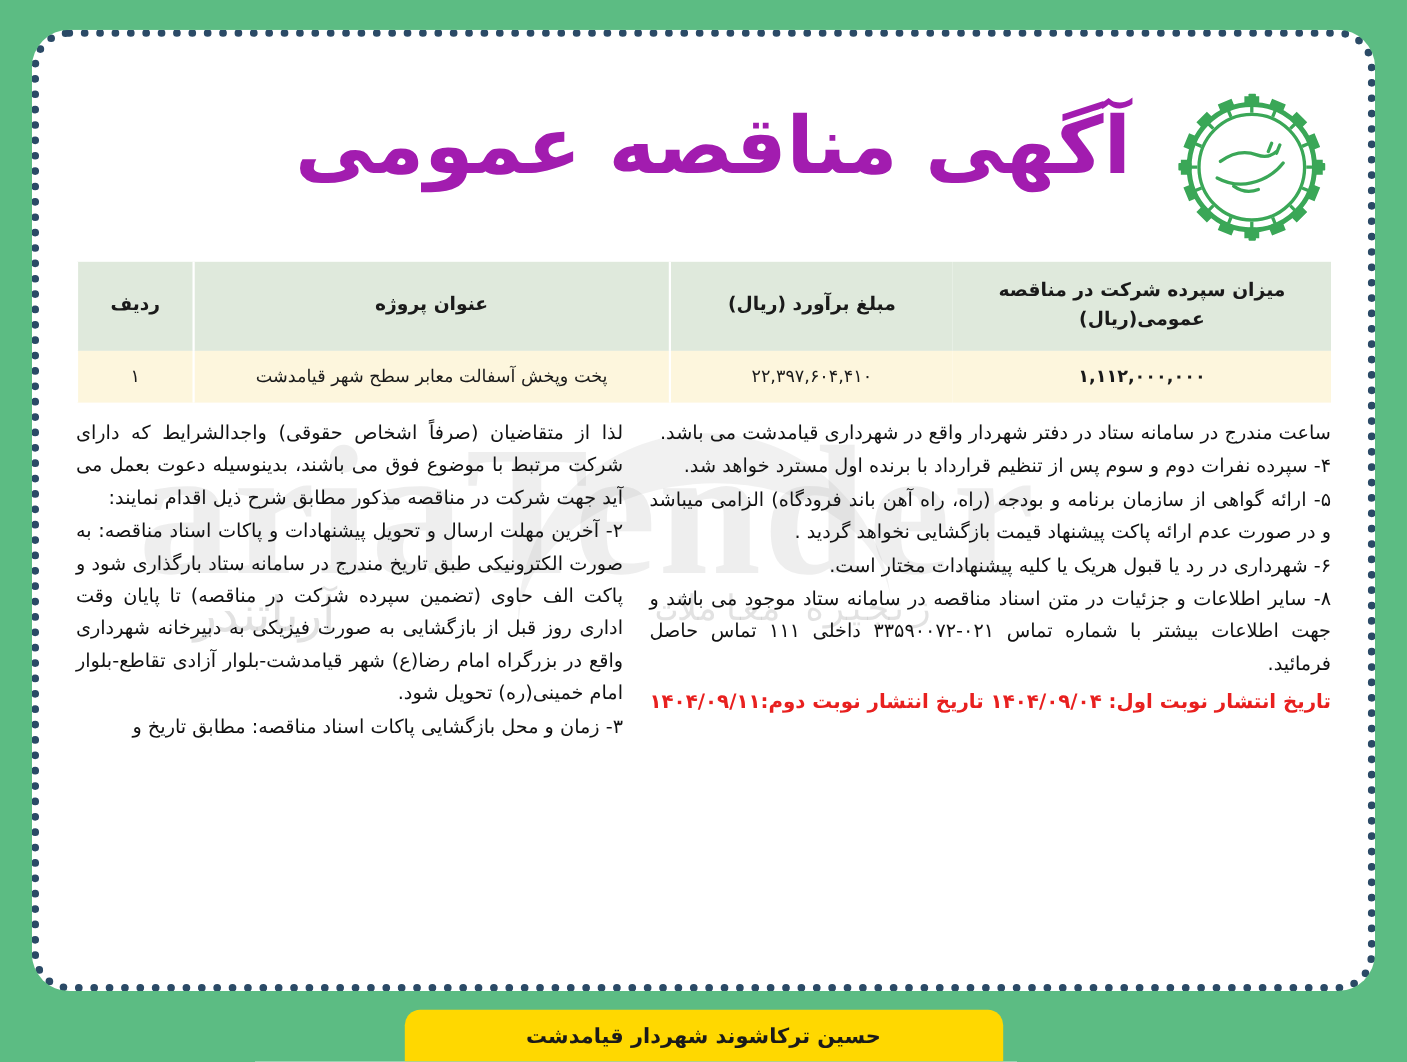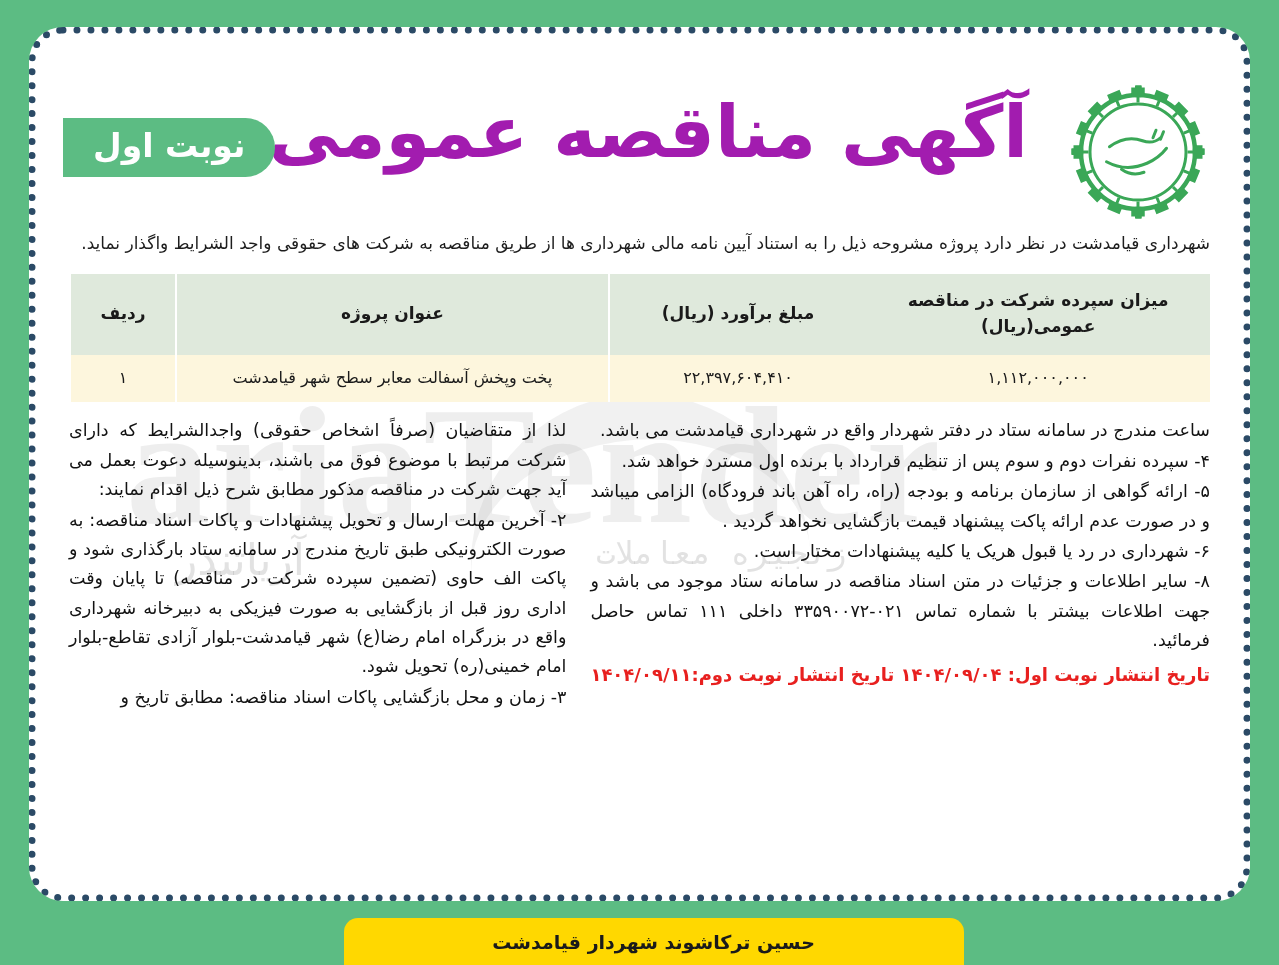--- a/index.html
+++ b/index.html
@@ -163,21 +163,21 @@
   table.tender th:first-child { border-left: none; }
   table.tender td {
     background: #fdf6dd;
     color: #1a1a1a;
     font-size: 16px;
     padding: 13px 6px 15px 6px;
     text-align: center;
     border-left: 2px solid #ffffff;
     vertical-align: middle;
   }
-  table.tender td:first-child { border-left: none; }
+  table.tender td:first-child { border-left: none; font-weight: bold; }
   .col-deposit { width: 30.5%; }
   .col-amount  { width: 22.5%; }
   .col-project { width: 38.5%; }
   .col-row     { width: 8.5%;  }
 
   
   .body-cols {
     position: relative;
     z-index: 2;
     display: flex;
@@ -212,29 +212,28 @@
     font-family: "Liberation Serif", serif;
     font-size: 18px;
   }
 
   
   .footer-bar {
     position: absolute;
     left: 50%;
     transform: translateX(-50%);
     bottom: 0px;
-    width: 620px;
+    width: 544px;
     height: 47px;
     background: #ffd800;
     border-radius: 14px 14px 0 0;
     display: flex;
     align-items: center;
     justify-content: center;
     z-index: 5;
-    margin-left: 14px;
   }
   .footer-bar span {
     font-size: 19px;
     font-weight: bold;
     color: #1a1a1a;
     letter-spacing: 0px;
   }
 </style>
 </head>
 <body>
@@ -327,24 +326,22 @@
             <path d="M62 98 q22 -16 44 -8 q14 5 24 -4"></path>
             <path d="M58 118 q26 14 54 2 q16 -7 26 -20"></path>
             <path d="M78 128 q14 10 30 4"></path>
             <path d="M120 86 l4 -10 M130 88 l4 -10"></path>
           </g>
         </svg>
       </div>
 
       <div class="title">آگهی مناقصه عمومی</div>
 
-      <div class="round-badge">نوبت اول</div>
     </div>
 
-    <div class="intro">شهرداری قیامدشت در نظر دارد پروژه مشروحه ذیل را به استناد آیین نامه مالی شهرداری ها از طریق مناقصه به شرکت های حقوقی واجد الشرایط واگذار نماید.</div>
 
     <div class="tbl-wrap">
       <table class="tender">
         <thead>
           <tr>
             <th class="col-deposit">میزان سپرده شرکت در مناقصه عمومی(ریال)</th>
             <th class="col-amount">مبلغ برآورد (ریال)</th>
             <th class="col-project">عنوان پروژه</th>
             <th class="col-row">ردیف</th>
           </tr>

